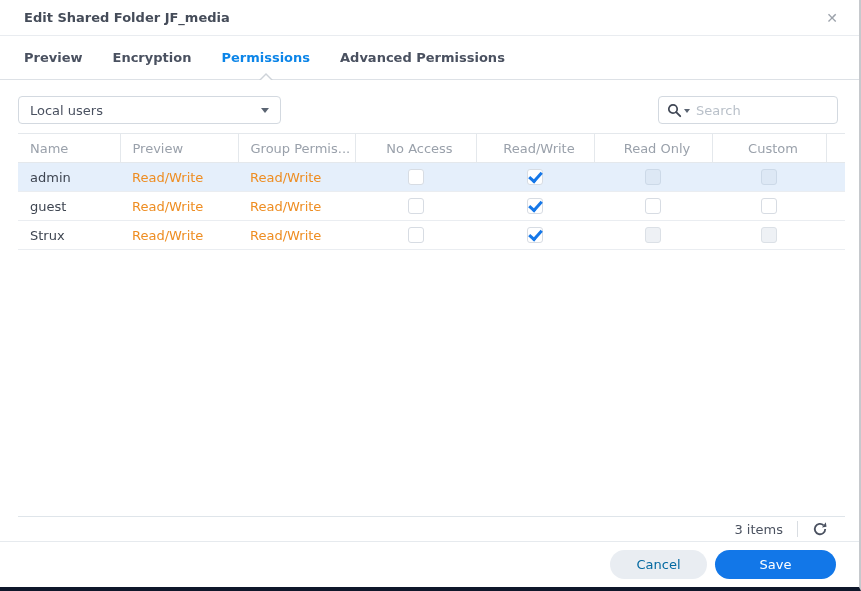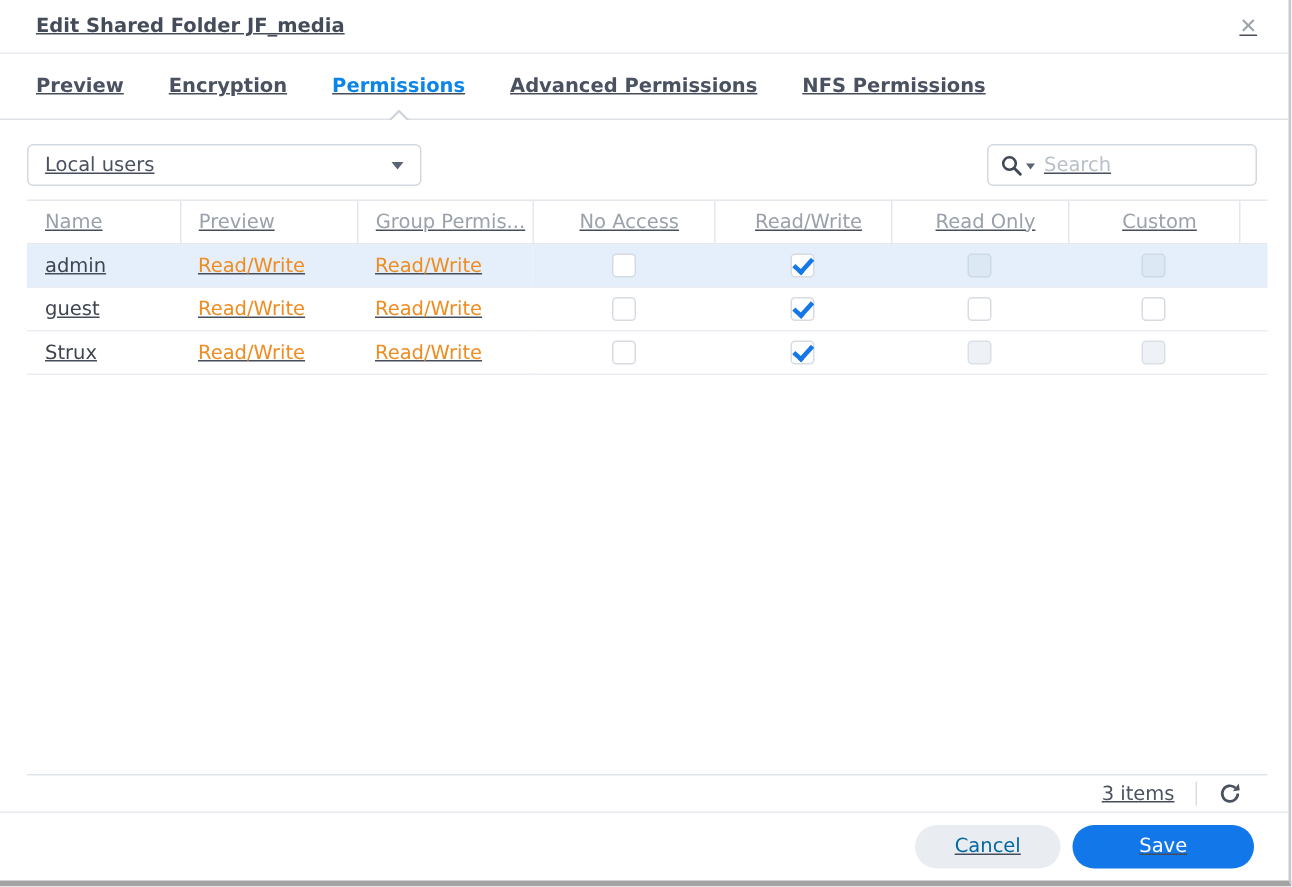--- a/index.html
+++ b/index.html
@@ -1,19 +1,19 @@
 <!DOCTYPE html>
 <html><head>
 <meta charset="utf-8">
 <style>
   * { margin:0; padding:0; box-sizing:border-box; }
   html,body { background:#fff; }
   body { font-family:"DejaVu Sans","Liberation Sans",sans-serif; font-size:13px; color:#464d5a; }
   .dialog { width:861px; height:591px; background:#fff; border-right:2px solid #c6c9cd;
-            border-bottom:4px solid #a3a3a3; display:flex; flex-direction:column; overflow:hidden;text-decoration:underline; }
+            border-bottom:4px solid #0f172a; display:flex; flex-direction:column; overflow:hidden; }
 
   
   .titlebar { height:36px; flex:0 0 36px; display:flex; align-items:center;
               justify-content:space-between; padding:0 21px 0 24px; border-bottom:1px solid #e9ecf0; }
   .title { font-weight:bold; font-size:13px; color:#454c59; }
   .close { color:#9ca2ab; font-size:14px; line-height:1; cursor:pointer; }
 
   
   .tabs { height:44px; flex:0 0 44px; display:flex; align-items:center; gap:30px;
           padding-left:24px; border-bottom:1px solid #dde1e6; position:relative; }
@@ -97,21 +97,20 @@
   <div class="titlebar">
     <span class="title">Edit Shared Folder JF_media</span>
     <span class="close">✕</span>
   </div>
 
   <div class="tabs">
     <span class="tab" data-active="false">Preview</span>
     <span class="tab" data-active="false">Encryption</span>
     <span class="tab" data-active="true">Permissions</span>
     <span class="tab" data-active="false">Advanced Permissions</span>
-    <span class="tab" data-active="false">NFS Permissions</span>
   </div>
 
   <div class="toolbar">
     <div class="dropdown">
       <span class="dropdown-value">Local users</span>
       <span class="caret-down"></span>
     </div>
     <div class="search">
       <svg width="15" height="15" viewBox="0 0 15 15">
         <circle cx="6" cy="6" r="4.2" fill="none" stroke="#3f4654" stroke-width="1.7"></circle>

